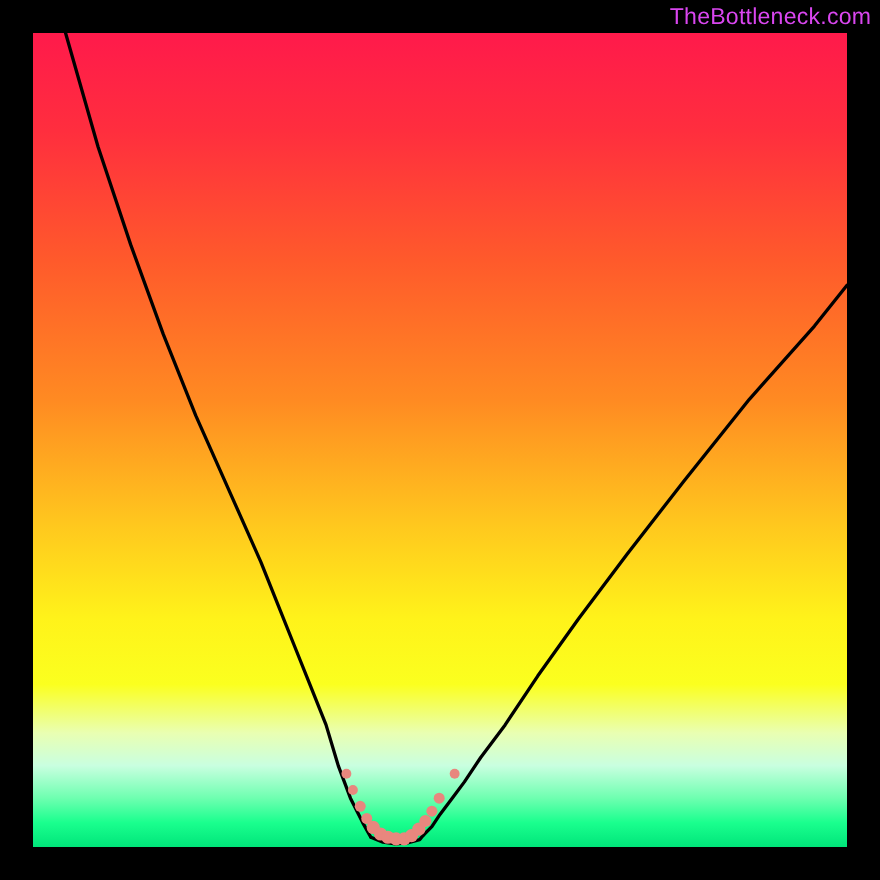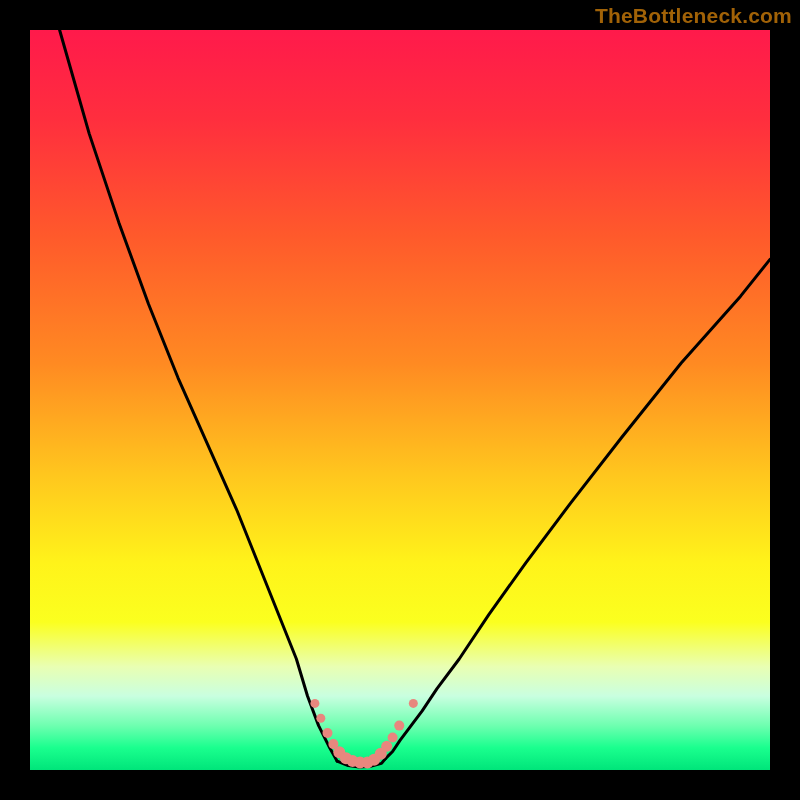--- a/index.html
+++ b/index.html
@@ -24,23 +24,23 @@
     top: 30px;
     left: 30px;
     width: 740px;
     height: 740px;
     
   }
   .watermark {
     position: absolute;
     top: 4px;
     right: 8px;
-    color: #a16207;
+    color: #d946ef;
     font-size: 21px;
-    font-weight: 700;
+    font-weight: 400;
     letter-spacing: 0.2px;
   }
   svg.curve {
     position: absolute;
     top: 0;
     left: 0;
     width: 740px;
     height: 740px;
     overflow: visible;
   }

